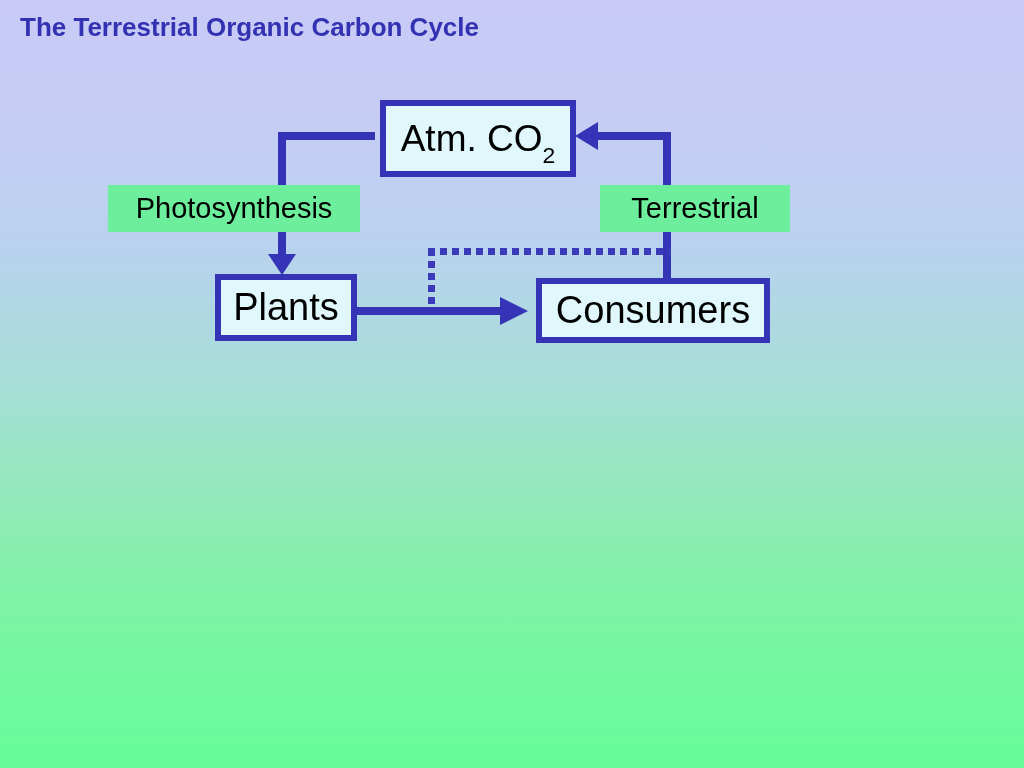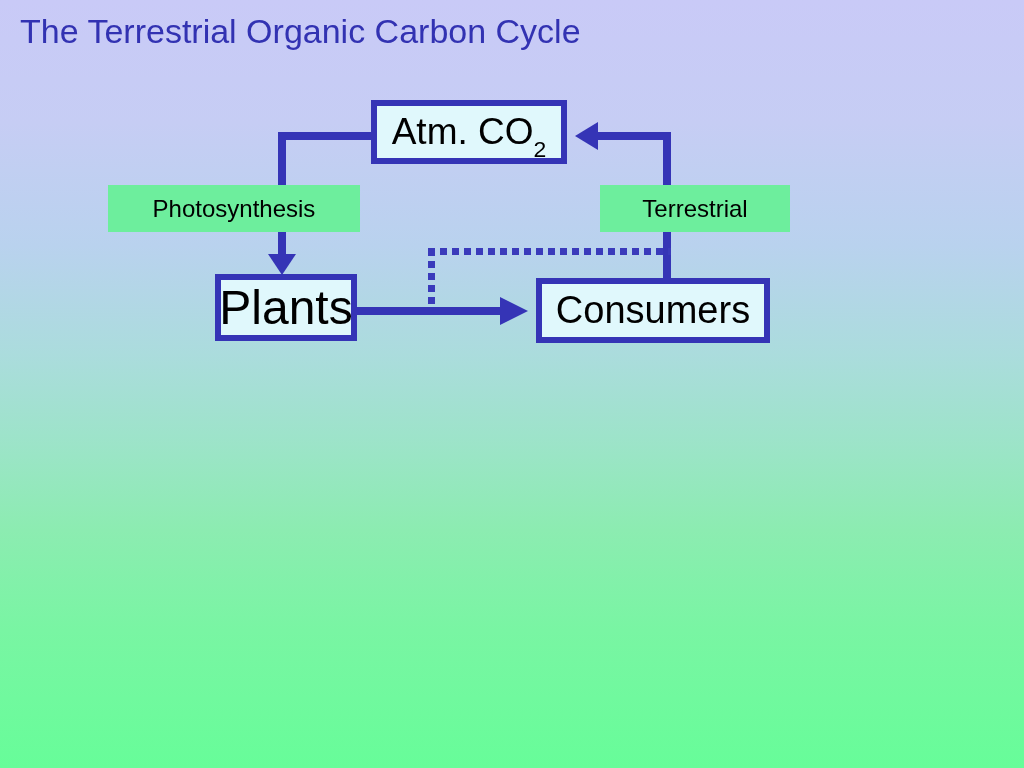--- a/index.html
+++ b/index.html
@@ -20,22 +20,22 @@
       #9ce4c8 58%,
       #8cecb1 69%,
       #79f5a3 82%,
       #67fd99 100%);
   }
   .slide-title {
     position: absolute;
     left: 20px;
     top: 12px;
     margin: 0;
-    font-size: 34px;
-    font-weight: normal;
+    font-size: 26px;
+    font-weight: bold;
     color: #3232b2;
     letter-spacing: 0px;
     white-space: nowrap;
   }
   
   .seg {
     position: absolute;
     background: #3534b6;
     z-index: 1;
   }
@@ -89,26 +89,26 @@
     position: relative;
     bottom: -0.18em;
   }
   .process-label {
     position: absolute;
     background: #6dee9d;
     display: flex;
     align-items: center;
     justify-content: center;
     color: #000;
-    font-size: 24px;
+    font-size: 29px;
     z-index: 2;
     white-space: nowrap;
   }
-  #node-atm { left: 371px; top: 100px; width: 196px; height: 64px; font-size: 37px; }
-  #node-plants { left: 215px; top: 274px; width: 142px; height: 67px; font-size: 48px; align-items: center; }
+  #node-atm { left: 380px; top: 100px; width: 196px; height: 77px; font-size: 37px; }
+  #node-plants { left: 215px; top: 274px; width: 142px; height: 67px; font-size: 38px; align-items: center; }
   #node-consumers { left: 528px; top: 278px; width: 234px; height: 65px; font-size: 38px; margin-left: 8px; }
   #label-photosynthesis { left: 108px; top: 185px; width: 252px; height: 47px; }
   #label-respiration { left: 600px; top: 185px; width: 190px; height: 47px; }
 
   #seg-atm-left-h { left: 278px; top: 132px; width: 97px; height: 8px; }
   #seg-atm-left-v { left: 278px; top: 132px; width: 8px; height: 122px; }
   #ah-into-plants { left: 268px; top: 254px; }
   #seg-consumers-up-v { left: 663px; top: 132px; width: 8px; height: 146px; }
   #seg-atm-right-h { left: 597px; top: 132px; width: 74px; height: 8px; }
   #ah-into-atm { left: 575px; top: 122px; }

